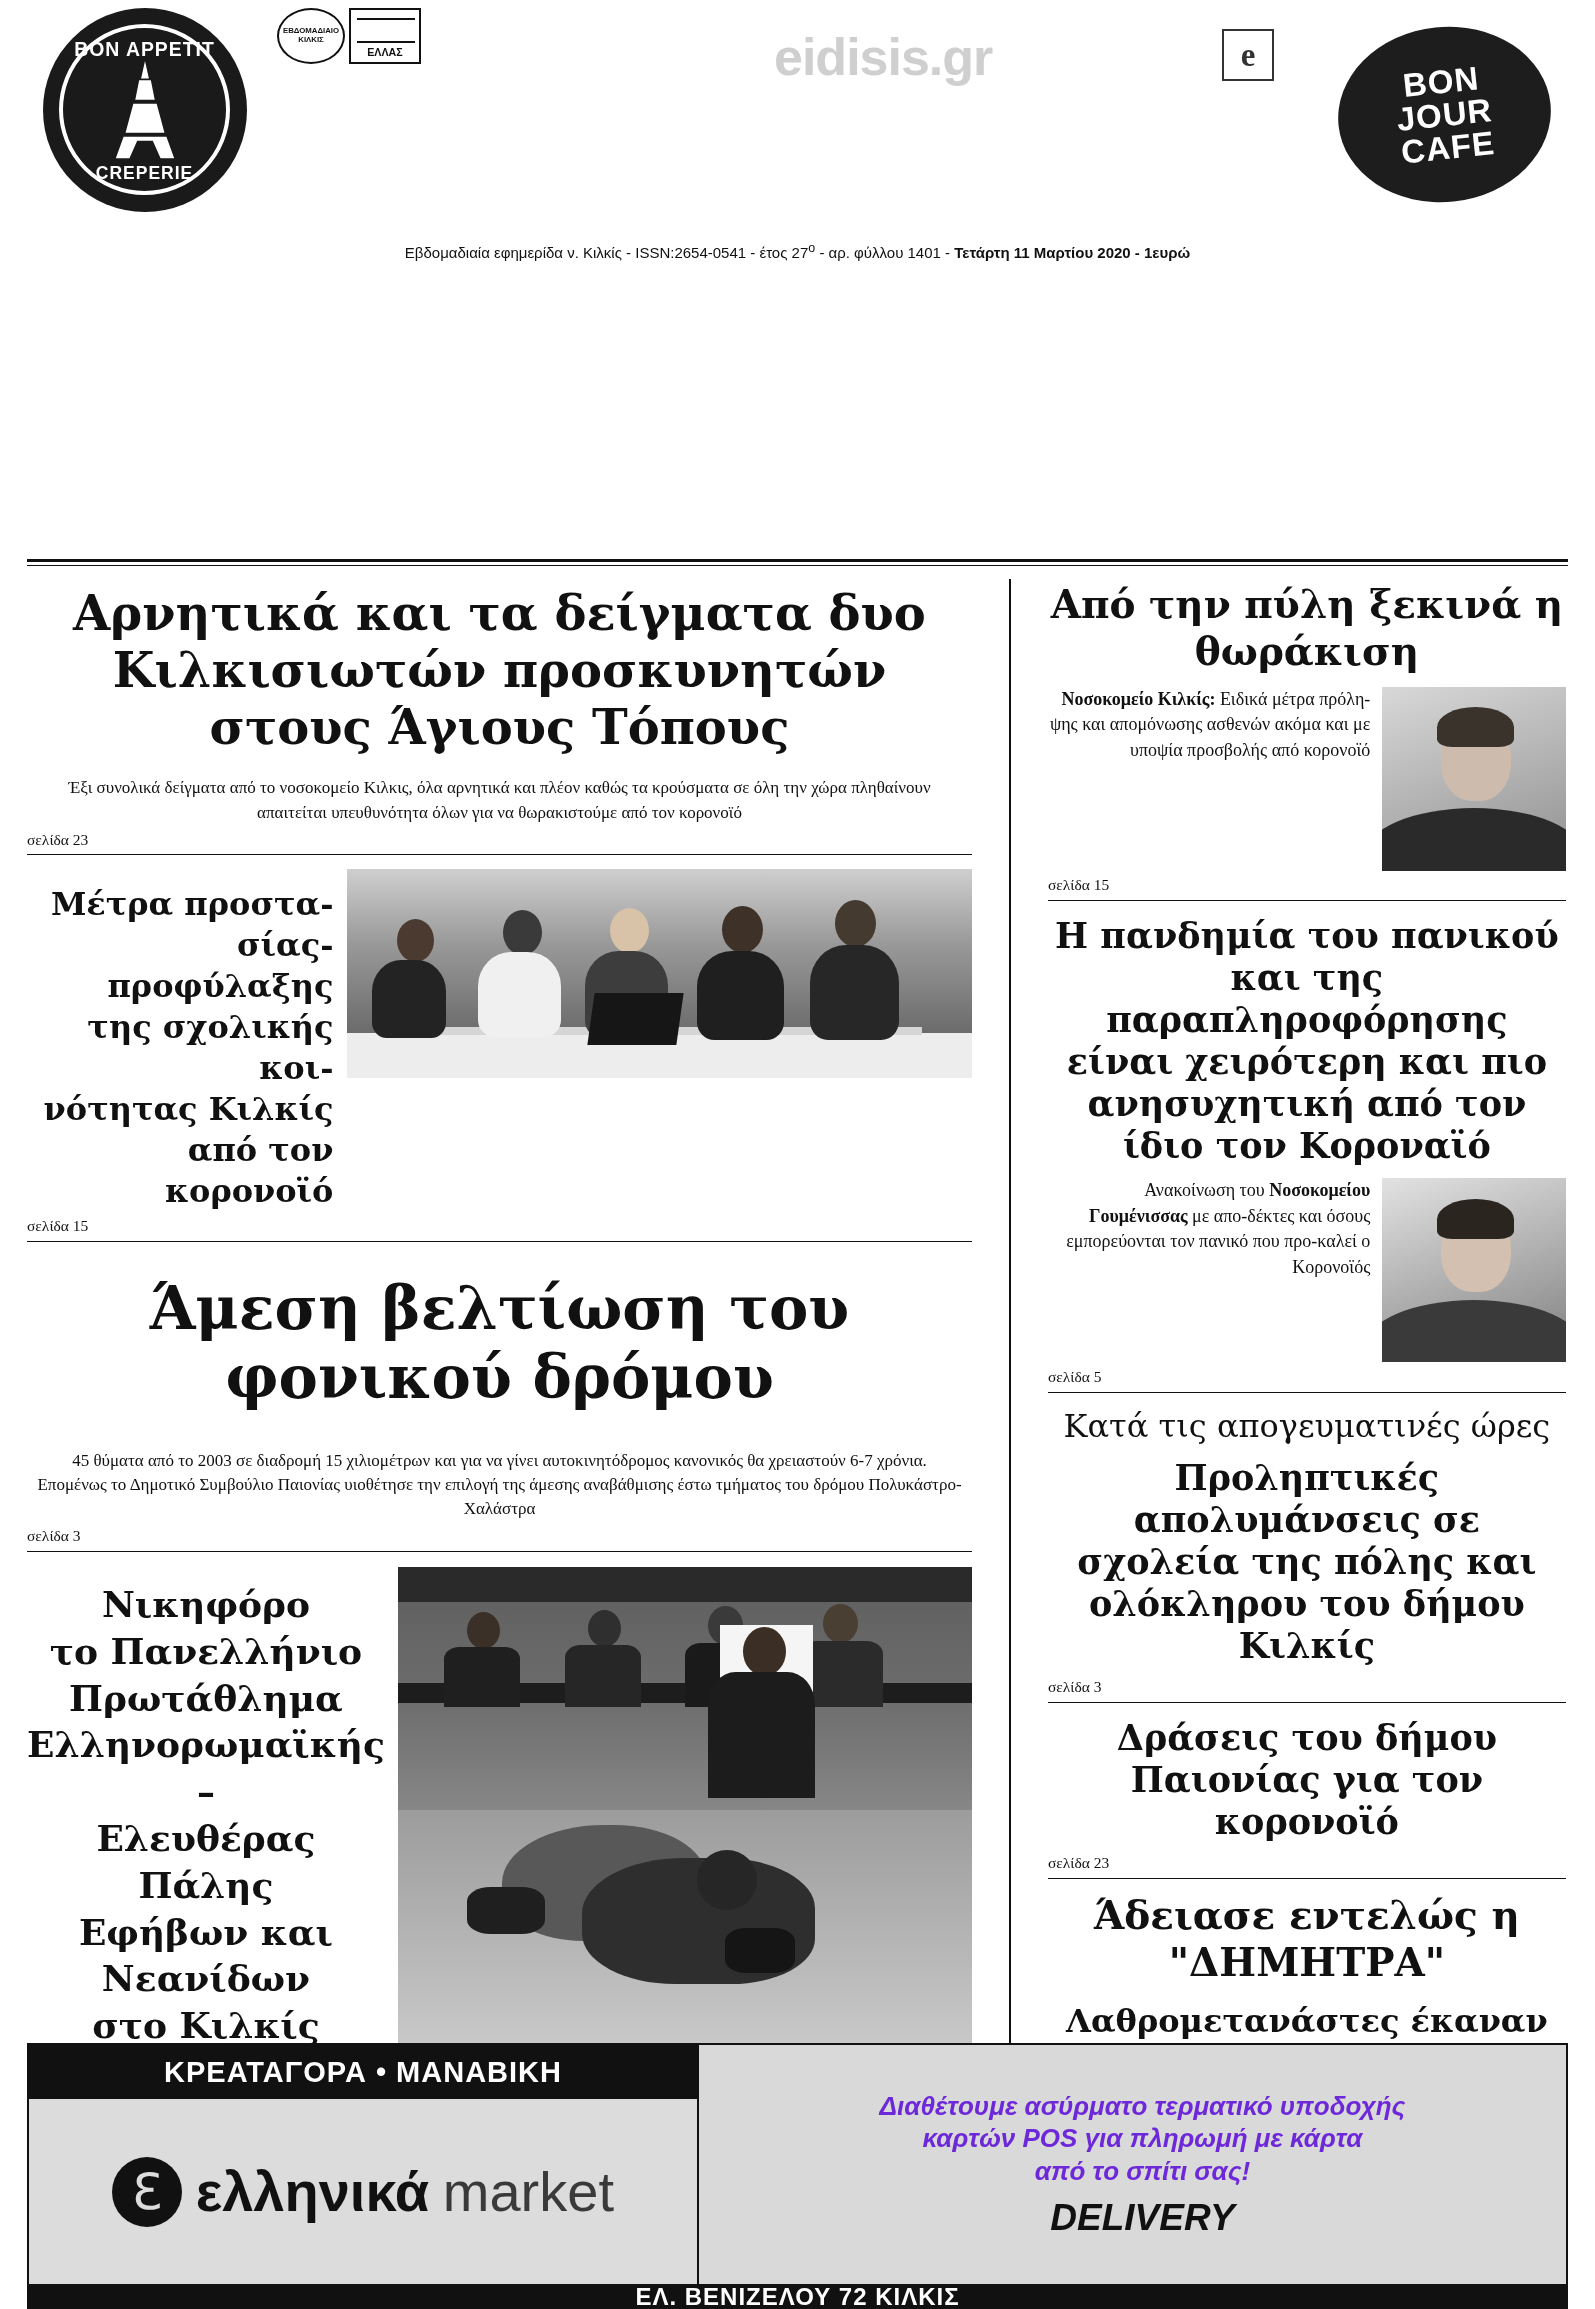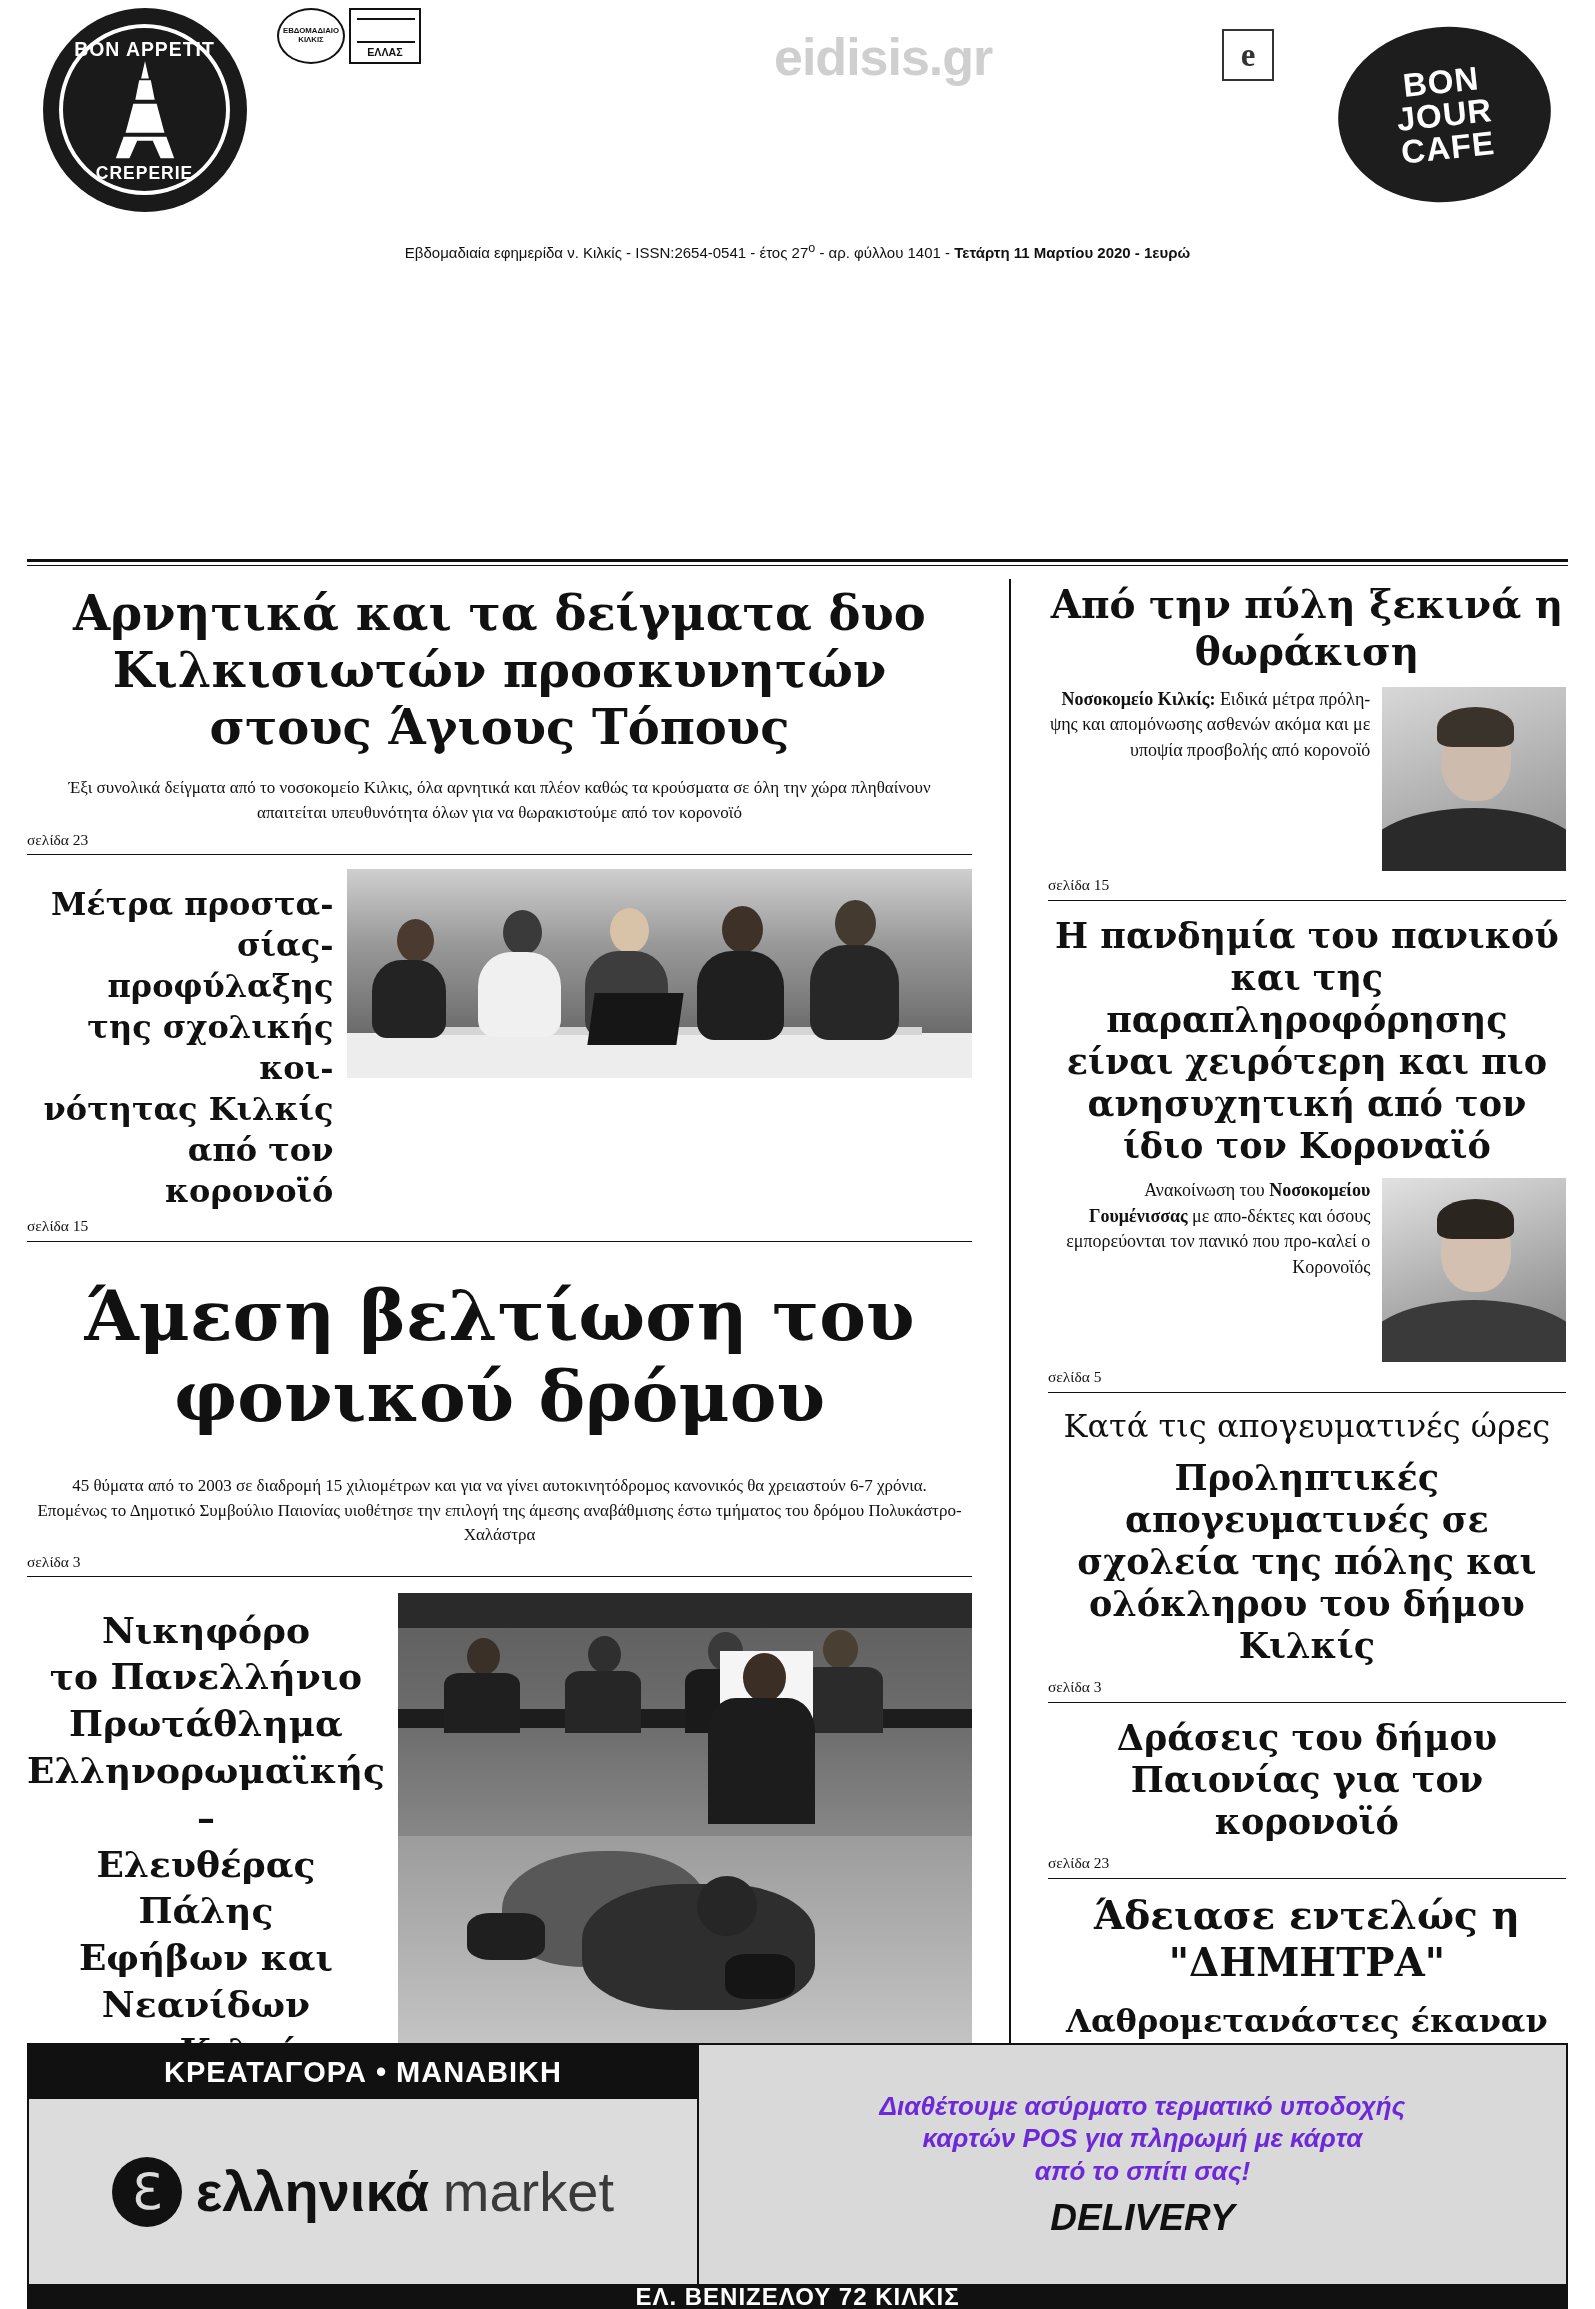--- a/index.html
+++ b/index.html
@@ -133,21 +133,21 @@
     position:absolute; inset:0;
     background:
       linear-gradient(180deg, #cfcfcf 0%, #9a9a9a 35%, #6f6f6f 75%, #4d4d4d 100%);
   }
   .photo .f { position:absolute; background:#3c3c3c; border-radius:40% 40% 20% 20%; }
   .photo .head { position:absolute; background:#2e2e2e; border-radius:50%; }
   .photo .table { position:absolute; background:#e9e9e9; }
 
   h1.huge {
     font-family:"DejaVu Serif", serif; font-weight:bold;
-    font-size:70px; line-height:1.16; text-align:center; margin:33px 0 0 0;
+    font-size:59px; line-height:1.16; text-align:center; margin:33px 0 0 0;
   }
 
   
   h2.rlead {
     font-family:"DejaVu Serif", serif; font-weight:bold;
     font-size:39px; line-height:1.2; text-align:center; margin:1.9px 0 0 0;
   }
   h2.rlead.sm { font-size:32px; }
   h2.rlead.md { font-size:35px; }
   .r-item { margin-top:13.6px; }
@@ -395,21 +395,21 @@
               <div class="hair" style="background:#2b2520;"></div>
             </div>
           </div>
         </div>
         <div class="pageref">σελίδα 5</div>
       </div>
       <div class="hr"></div>
 
       <div class="r-item">
         <h2 class="rlead sm" style="font-weight:normal;">Κατά τις απογευματινές ώρες</h2>
-        <h2 class="rlead md" style="margin-top:11.6px;">Προληπτικές απογευματινές σε σχολεία της πόλης και ολόκληρου  του δήμου Κιλκίς</h2>
+        <h2 class="rlead md" style="margin-top:11.6px;">Προληπτικές απολυμάνσεις σε σχολεία της πόλης και ολόκληρου  του δήμου Κιλκίς</h2>
         <div class="pageref" style="margin-top:11.6px;">σελίδα 3</div>
       </div>
       <div class="hr"></div>
 
       <div class="r-item">
         <h2 class="rlead md">Δράσεις του δήμου Παιονίας για τον κορονοϊό</h2>
         <div class="pageref" style="margin-top:11.6px;">σελίδα 23</div>
       </div>
       <div class="hr"></div>
 

